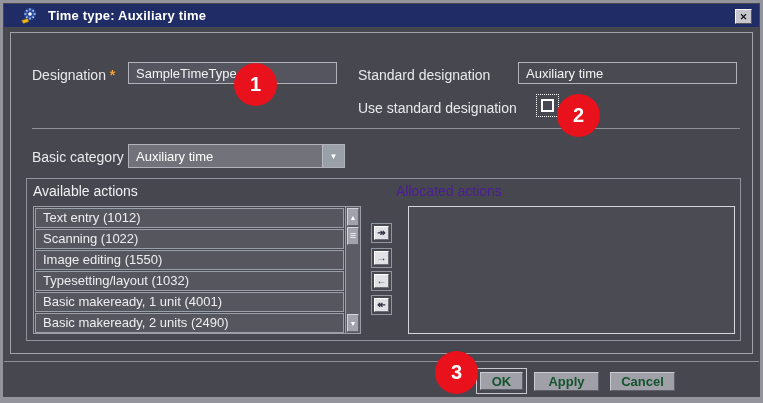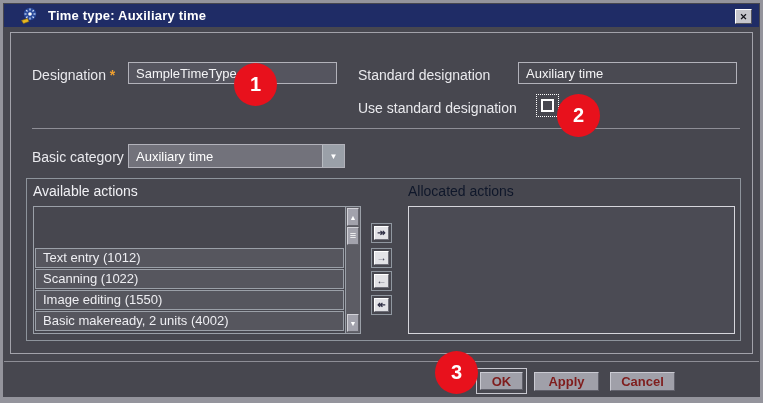--- a/index.html
+++ b/index.html
@@ -38,21 +38,21 @@
     border:1px solid #b2b2ba; display:flex; align-items:center; cursor:default; }
   .dropdown .dd-text { color:#ffffff; font-size:13px; padding-left:7px; flex:1; }
   .dropdown .dd-btn { width:22px; height:100%; background:#9aa0a8; border-left:1px solid #b8bcc2;
     display:flex; align-items:center; justify-content:center; color:#ffffff; font-size:8px; }
 
   
   .groupbox { position:absolute; left:26px; top:178px; width:715px; height:163px; border:1px solid #8e949c; }
 
   
   .listbox { position:absolute; left:33px; top:206px; width:328px; height:128px; border:1px solid #9ba0a8; background:#47474f; }
-  .rows { position:absolute; left:0; top:0; right:15px; bottom:0; padding-top:1px;margin-top:40px; }
+  .rows { position:absolute; left:0; top:0; right:15px; bottom:0; padding-top:1px; }
   .row { height:20px; margin:0 1px 1px 1px; background:#56565e; border:1px solid #9ba0a8;
     color:#eeeef2; font-size:13px; line-height:18px; padding-left:7px; white-space:nowrap; overflow:hidden; cursor:default; }
 
   
   .scrollbar { position:absolute; right:0; top:0; bottom:0; width:15px; background:#5c5c64; border-left:1px solid #9ba0a8; }
   .sb-btn { position:absolute; left:1px; right:1px; height:18px; background:#a2a2ac;
     border-top:1px solid #d2d2d8; border-left:1px solid #d2d2d8; border-right:1px solid #64646c; border-bottom:1px solid #64646c;
     color:#ffffff; font-size:7px; display:flex; align-items:center; justify-content:center; cursor:default; }
   .sb-up { top:1px; } .sb-down { bottom:1px; }
   .sb-thumb { position:absolute; left:1px; right:1px; top:20px; height:18px; background:#a2a2ac;
@@ -64,21 +64,21 @@
     display:flex; align-items:center; justify-content:center; }
   .xfer-btn { width:15px; height:14px; background:#e2e2e6;
     border-top:1px solid #ffffff; border-left:1px solid #ffffff; border-right:1px solid #70707a; border-bottom:1px solid #70707a;
     color:#2e2e44; font-size:10px; line-height:12px; text-align:center; font-weight:bold; cursor:default; }
 
   
   .alloc-list { position:absolute; left:408px; top:206px; width:327px; height:128px; border:1px solid #d6d6dc; background:#4b4b54; }
 
   
   .footer-sep { position:absolute; left:4px; top:361px; width:755px; height:1px; background:#8e8e96; }
-  .btn { position:absolute; top:372px; height:19px; background:#a0a0a9; color:#7f1d1d; font-size:13px; font-weight:bold;
+  .btn { position:absolute; top:372px; height:19px; background:#a0a0a9; color:#14532d; font-size:13px; font-weight:bold;
     border-top:1px solid #cacad2; border-left:1px solid #cacad2; border-right:1px solid #60606a; border-bottom:1px solid #60606a;
     display:flex; align-items:center; justify-content:center; cursor:default; }
   .ok-frame { position:absolute; left:476px; top:368px; width:51px; height:26px; border:1px solid #c8c8d0;
     display:flex; align-items:center; justify-content:center; }
   .ok-frame .btn { position:static; width:43px; height:18px; }
 
   
   .badge { position:absolute; width:43px; height:43px; border-radius:50%; background:#e8111c; color:#ffffff;
     font-size:20px; font-weight:bold; display:flex; align-items:center; justify-content:center; }
 </style>
@@ -127,28 +127,30 @@
   <div class="sep" style="left:32px; top:128px; width:708px;"></div>
 
   <div class="lbl" style="left:32px; top:149px;">Basic category</div>
   <div class="dropdown">
     <span class="dd-text">Auxiliary time</span>
     <span class="dd-btn">▼</span>
   </div>
 
   <div class="groupbox"></div>
   <div class="lbl" style="left:33px; top:183px; color:#f0f0f4;">Available actions</div>
-  <div class="lbl" style="left:408px; top:183px; color:#0f172a;">Allocated actions</div>
+  <div class="lbl" style="left:396px; top:183px; color:#4c1d95;">Allocated actions</div>
 
   <div class="listbox">
     <div class="rows">
       <div class="row">Text entry (1012)</div>
       <div class="row">Scanning (1022)</div>
       <div class="row">Image editing (1550)</div>
-      <div class="row">Basic makeready, 2 units (4002)</div>
+      <div class="row">Typesetting/layout (1032)</div>
+      <div class="row">Basic makeready, 1 unit (4001)</div>
+      <div class="row">Basic makeready, 2 units (2490)</div>
     </div>
     <div class="scrollbar">
       <div class="sb-btn sb-up">▲</div>
       <div class="sb-thumb">≡</div>
       <div class="sb-btn sb-down">▼</div>
     </div>
   </div>
 
   <div class="xfer-frame" style="top:223px;">
     <div class="xfer-btn">↠</div>

